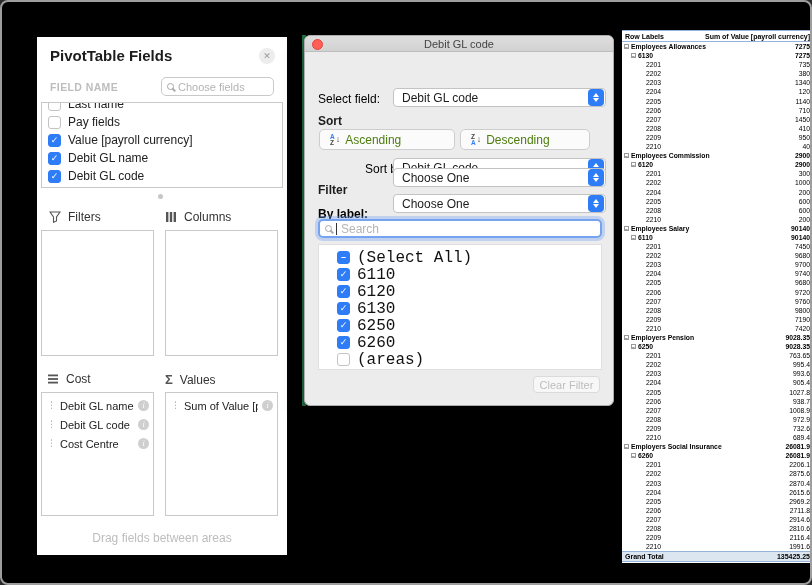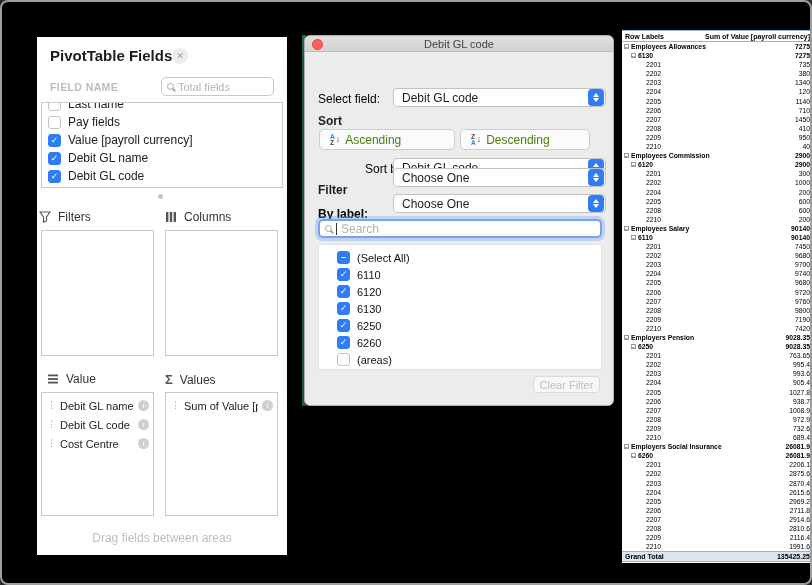--- a/index.html
+++ b/index.html
@@ -2,21 +2,21 @@
 <html><head>
 <meta charset="utf-8">
 <style>
   html,body{margin:0;padding:0;background:#2a2a2a;}
   *{box-sizing:border-box;font-family:"Liberation Sans",sans-serif;}
   .frame{position:relative;width:812px;height:585px;background:#000;border:2px solid #9e9e9e;
          border-radius:8px;overflow:hidden;}
 
   
   .panel{position:absolute;left:35px;top:35px;width:250px;height:518px;background:#fff;}
-  .panel-head{position:absolute;left:0;top:0;width:100%;padding:10px 12px 0 13px;display:flex;justify-content:flex-start;align-items:center;}
+  .panel-head{position:absolute;left:0;top:0;width:100%;padding:10px 12px 0 13px;display:flex;justify-content:space-between;align-items:center;}
   .panel-head h1{margin:0;font-size:15px;font-weight:700;color:#1c1c1c;}
   .close{width:16px;height:16px;border-radius:50%;background:#ededed;color:#9a9a9a;font-size:9px;
          display:flex;align-items:center;justify-content:center;cursor:pointer;}
   .fieldname-row{position:absolute;left:13px;top:40px;width:224px;display:flex;justify-content:space-between;align-items:center;}
   .fieldname-label{font-size:10.5px;color:#bdbdbd;letter-spacing:.4px;font-weight:700;}
   .search{width:113px;height:19px;border:1px solid #c9c9c9;border-radius:5px;display:flex;align-items:center;padding:0 5px;gap:4px;background:#fff;}
   .mag{width:7px;height:7px;border:1.5px solid #a8a8a8;border-radius:50%;position:relative;flex:0 0 auto;}
   .mag::after{content:'';position:absolute;width:4px;height:1.5px;background:#a8a8a8;transform:rotate(45deg);right:-3px;bottom:-1px;}
   .ph{font-size:11px;color:#b4b4b4;white-space:nowrap;overflow:hidden;}
   .field-list{position:absolute;left:4px;top:65px;width:242px;height:86px;border:1px solid #c9c9c9;overflow:hidden;padding:0 0 0 6px;}
@@ -63,21 +63,21 @@
   .sortbtn .lbl{font-size:12px;color:#4d7c0f;}
   .azicon{display:flex;align-items:center;gap:1px;}
   .azstack{display:flex;flex-direction:column;font-size:6.5px;line-height:6px;font-weight:700;}
   .azstack .blue{color:#2e7cf6;} .azstack .dark{color:#444;}
   .azarrow{font-size:9px;color:#444;line-height:1;}
   .dsearch{position:absolute;left:13px;top:183px;width:284px;height:19px;background:#fff;border:2px solid #76a3ef;
            border-radius:5px;box-shadow:0 0 0 3px rgba(110,160,245,.35);display:flex;align-items:center;padding:0 5px;gap:4px;}
   .caret{width:1px;height:12px;background:#333;}
   .dlist{position:absolute;left:13px;top:208px;width:284px;height:126px;background:#fff;border:1px solid #e0e0e0;padding:4px 0 0 18px;}
   .f-item{height:17px;display:flex;align-items:center;gap:7px;}
-  .f-item .lbl{font-size:11px;color:#111;}
+  .f-item .lbl{font-size:16px;color:#111;font-family:Liberation Mono, monospace;}
   .clearbtn{position:absolute;right:13px;top:340px;width:67px;height:17px;background:#f7f7f7;border:1px solid #dadada;
             border-radius:4px;font-size:11px;color:#bdbdbd;display:flex;align-items:center;justify-content:center;}
 
   
   .pivot{position:absolute;left:620px;top:28px;width:190px;height:533px;background:#fff;color:#000;}
   .phead{height:12px;display:flex;justify-content:space-between;align-items:center;font-size:7px;font-weight:700;
          border-top:1px solid #95b3d7;border-bottom:1px solid #95b3d7;padding:0 2px 0 3px;}
   .prow{height:9.1px;display:flex;justify-content:space-between;align-items:center;font-size:6.8px;line-height:9.1px;padding-right:2px;}
   .prow .rl{display:flex;align-items:center;gap:2px;white-space:nowrap;}
   .prow.l0 .rl{padding-left:2px;font-weight:700;}
@@ -95,21 +95,21 @@
 
   <section class="panel">
     <div class="panel-head">
       <h1>PivotTable Fields</h1>
       <span class="close">✕</span>
     </div>
     <div class="fieldname-row">
       <span class="fieldname-label">FIELD NAME</span>
       <div class="search">
         <span class="mag"></span>
-        <span class="ph">Total fields</span>
+        <span class="ph">Choose fields</span>
       </div>
     </div>
     <div class="field-list">
         <div class="inner" id="field-list">
           <div class="fieldrow">
             <span class="cb unchecked"></span>
             <span class="lbl">Last name</span>
           </div>
           <div class="fieldrow">
             <span class="cb unchecked"></span>
@@ -124,21 +124,21 @@
             <span class="lbl">Debit GL name</span>
           </div>
           <div class="fieldrow">
             <span class="cb checked">✓</span>
             <span class="lbl">Debit GL code</span>
           </div>
         </div>
       </div>
     <div class="dot"></div>
 
-    <div class="area-label" style="left:2px;top:173px;">
+    <div class="area-label" style="left:12px;top:173px;">
       <svg width="12" height="12" viewBox="0 0 12 12">
           <path d="M1 1h10L7.5 6v4l-3 1.3V6z" fill="none" stroke="#555" stroke-width="1.1"></path>
         </svg>
       <span>Filters</span>
     </div>
     <div class="area-label" style="left:128px;top:173px;">
       <svg width="12" height="12" viewBox="0 0 12 12">
           <g fill="#555">
             <rect x="1" y="1" width="2.4" height="10"></rect>
             <rect x="4.8" y="1" width="2.4" height="10"></rect>
@@ -151,21 +151,21 @@
     <div class="area-box" style="left:128px;top:193px;"></div>
 
     <div class="area-label" style="left:10px;top:335px;">
       <svg width="12" height="12" viewBox="0 0 12 12">
           <g fill="#555">
             <rect x="1" y="1.5" width="10" height="1.8"></rect>
             <rect x="1" y="5.1" width="10" height="1.8"></rect>
             <rect x="1" y="8.7" width="10" height="1.8"></rect>
           </g>
         </svg>
-      <span>Value</span>
+      <span>Cost</span>
     </div>
     <div class="area-label" style="left:128px;top:335px;">
       <span style="font-size:13px;font-weight:700;color:#555;">Σ</span>
       <span>Values</span>
     </div>
     <div class="area-box" style="left:4px;top:355px;height:124px;">
         <div id="rows-items">
           <div class="arearow">
             <span class="dots">⋮</span>
             <span class="lbl">Debit GL name</span>

